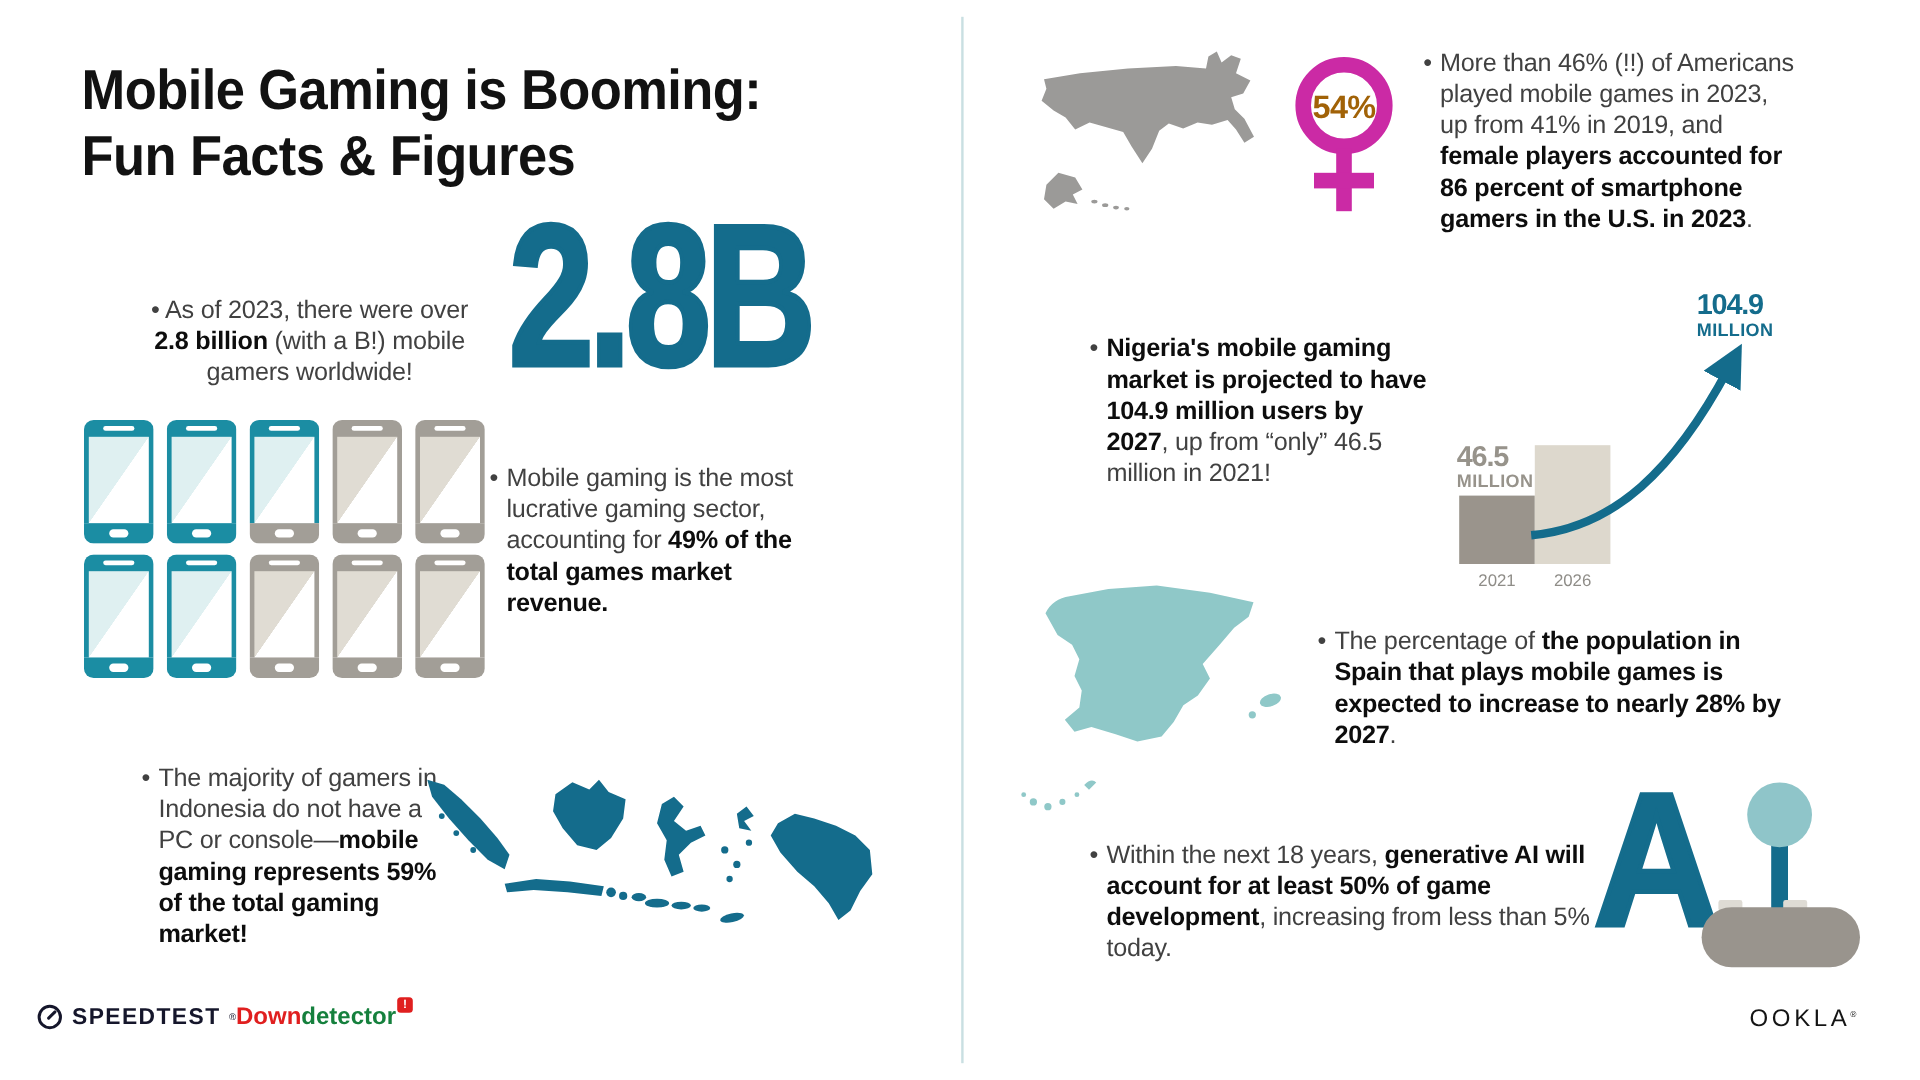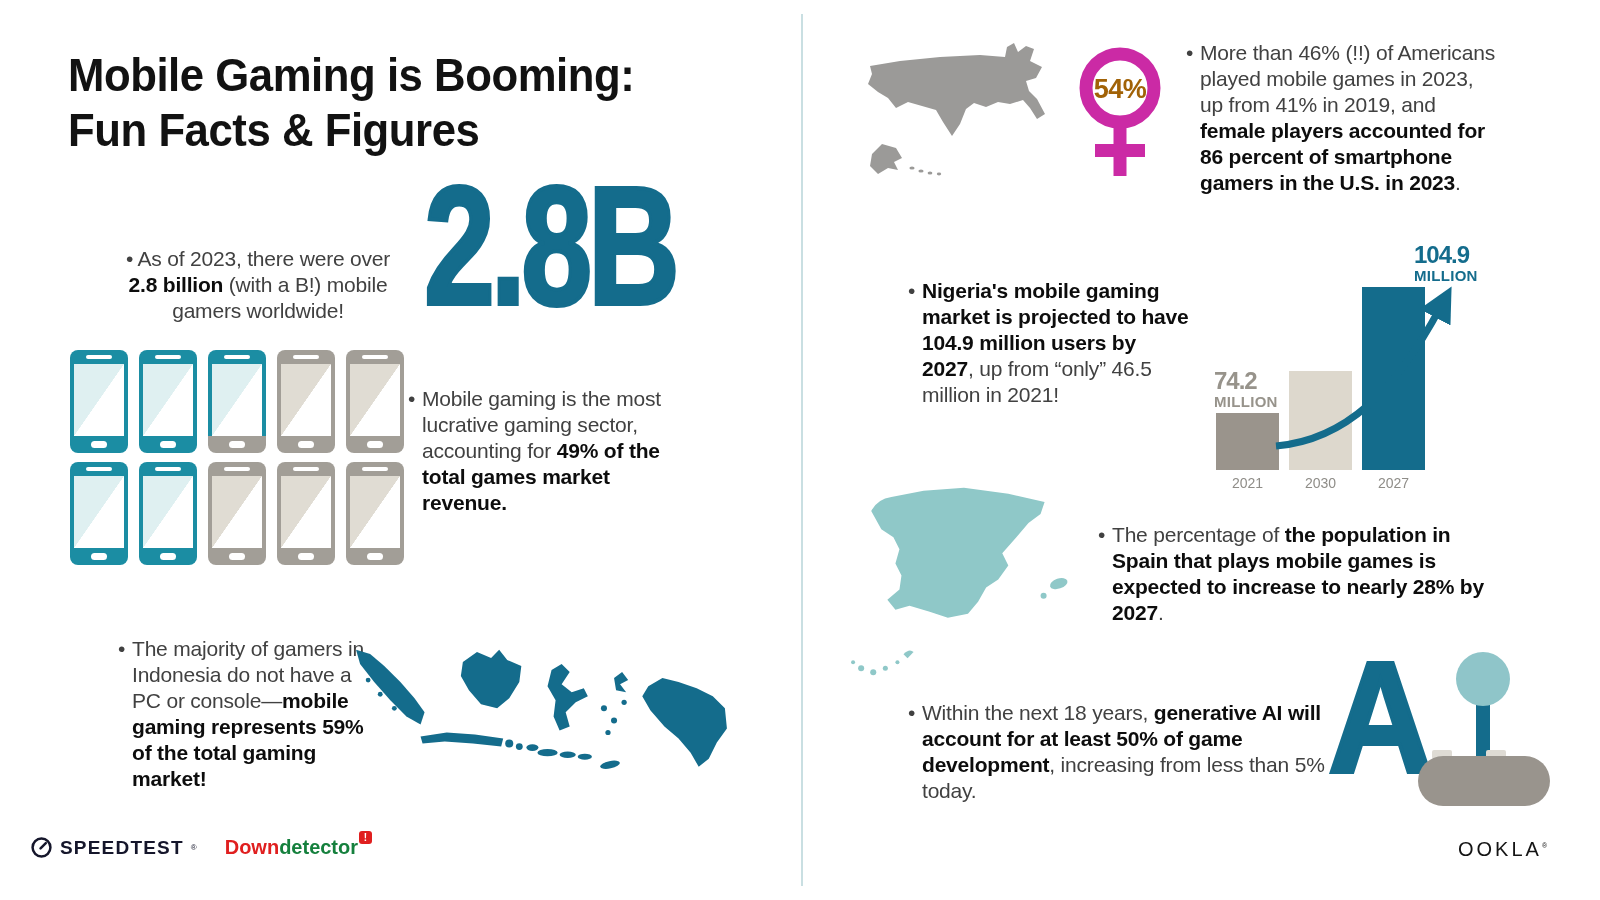--- a/index.html
+++ b/index.html
@@ -53,21 +53,21 @@
   .phone .home{width:16px;height:7px;background:#fff;border-radius:4px;}
   .phone.teal .ph-top,.phone.teal .ph-chin,.phone.partial .ph-top{background:#1b8da3;}
   .phone.gray .ph-top,.phone.gray .ph-chin,.phone.partial .ph-chin{background:#a29e97;}
   .phone.teal .screen,.phone.partial .screen{background:linear-gradient(to bottom right,#dff0f1 49.8%,#ffffff 50.2%);}
   .phone.gray .screen{background:linear-gradient(to bottom right,#e0dcd3 49.8%,#ffffff 50.2%);}
 
   
   .chart{left:1216px;top:230px;width:282px;height:262px;}
   .chart-plot{
     position:absolute;left:0;bottom:0;width:100%;
-    display:flex;gap:10px;align-items:flex-end;
+    display:flex;align-items:flex-end;
   }
   .bar-col{width:63px;display:flex;flex-direction:column;}
   .bar-year{font-size:14px;color:#8f8d88;text-align:center;margin-top:5px;height:17px;}
   .ann{position:absolute;line-height:0.95;font-weight:700;}
   .ann .ann-val{font-size:24px;letter-spacing:-1px;display:block;}
   .ann .ann-unit{font-size:15px;letter-spacing:0.3px;display:block;margin-top:2px;}
   .ann-first{left:-2px;color:#97938b;}
   .ann-last{left:198px;color:#146c8c;}
   .growth-arrow{position:absolute;left:0;top:0;pointer-events:none;}
 
@@ -85,21 +85,21 @@
     color:#146c8c;-webkit-text-stroke:4px #146c8c;letter-spacing:-4px;
     transform:scaleX(0.92);transform-origin:left top;
   }
   .joy-ball{position:absolute;left:128px;top:2px;width:54px;height:54px;border-radius:50%;background:#8fc5c9;}
   .joy-stick{position:absolute;left:148px;top:54px;width:14px;height:58px;background:#146c8c;}
   .joy-tab{position:absolute;width:20px;height:9px;background:#dedbd4;border-radius:2px;top:100px;}
   .joy-tab.t1{left:104px;} .joy-tab.t2{left:158px;}
   .joy-base{position:absolute;left:90px;top:106px;width:132px;height:50px;background:#99948d;border-radius:26px;}
 
   
-  .footer-left{left:30px;top:836px;display:flex;align-items:center;gap:28px;}
+  .footer-left{left:30px;top:836px;display:flex;align-items:center;}
   .speedtest{display:flex;align-items:center;gap:7px;color:#15162b;}
   .speedtest .st-text{font-size:19px;font-weight:700;letter-spacing:1.2px;}
   .speedtest sup{font-size:8px;}
   .downdetector{font-size:20px;font-weight:700;position:relative;padding-right:12px;}
   .downdetector .dd-down{color:#e01f1f;}
   .downdetector .dd-detector{color:#15803d;}
   .dd-badge{
     position:absolute;right:-2px;top:-5px;width:13px;height:13px;background:#e01f1f;
     border-radius:3px;color:#fff;font-size:10px;font-weight:700;
     display:flex;align-items:center;justify-content:center;
@@ -294,29 +294,25 @@
 </div>
 
 <div class="abs chart">
   <div class="chart-plot">
       <div class="bar-col">
         <div class="bar" style="height: 57px; background: rgb(154, 148, 140);"></div>
         <div class="bar-year">2021</div>
       </div>
       <div class="bar-col">
         <div class="bar" style="height: 99px; background: rgb(221, 216, 205);"></div>
-        <div class="bar-year">2030</div>
-      </div>
-      <div class="bar-col">
-        <div class="bar" style="height: 183px; background: rgb(20, 108, 140);"></div>
-        <div class="bar-year">2027</div>
+        <div class="bar-year">2026</div>
       </div>
     </div>
   <div class="ann ann-first" style="bottom: 83px;">
-    <span class="ann-val">74.2</span>
+    <span class="ann-val">46.5</span>
     <span class="ann-unit">MILLION</span>
   </div>
   <div class="ann ann-last" style="bottom: 209px;">
     <span class="ann-val">104.9</span>
     <span class="ann-unit">MILLION</span>
   </div>
   <svg class="growth-arrow" width="282" height="262" viewBox="0 0 282 262">
     <defs>
       <marker id="ah" markerWidth="5" markerHeight="5" refX="1.5" refY="2.5" orient="auto">
         <path d="M0,0 L5,2.5 L0,5 Z" fill="#146c8c"></path>

